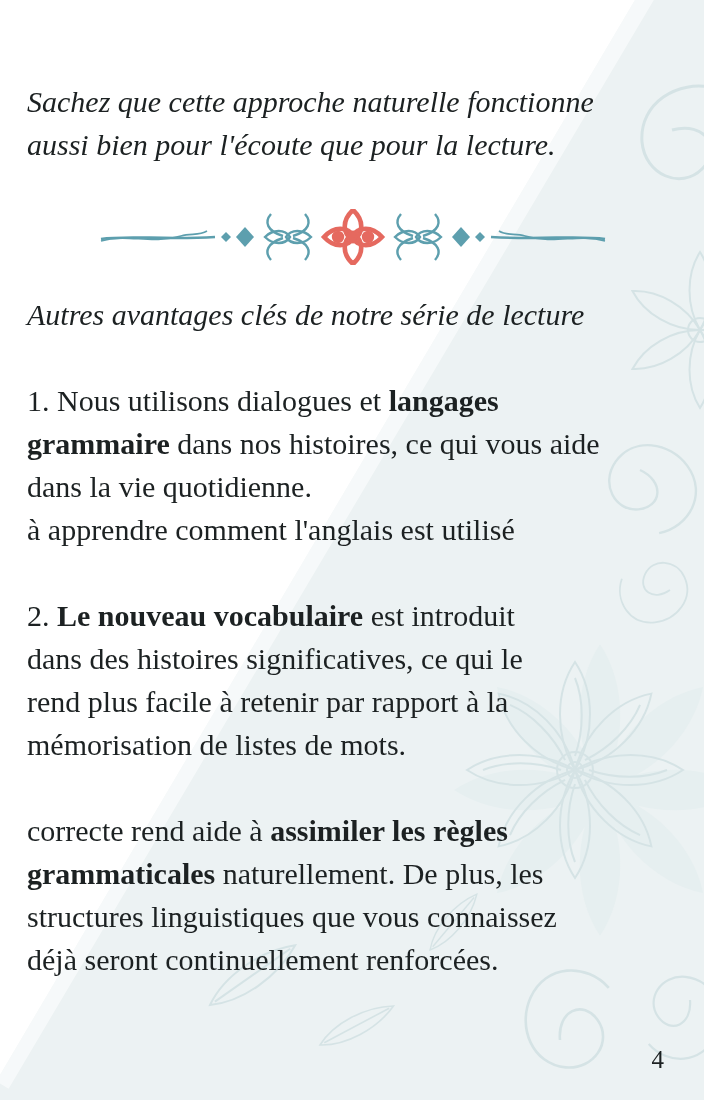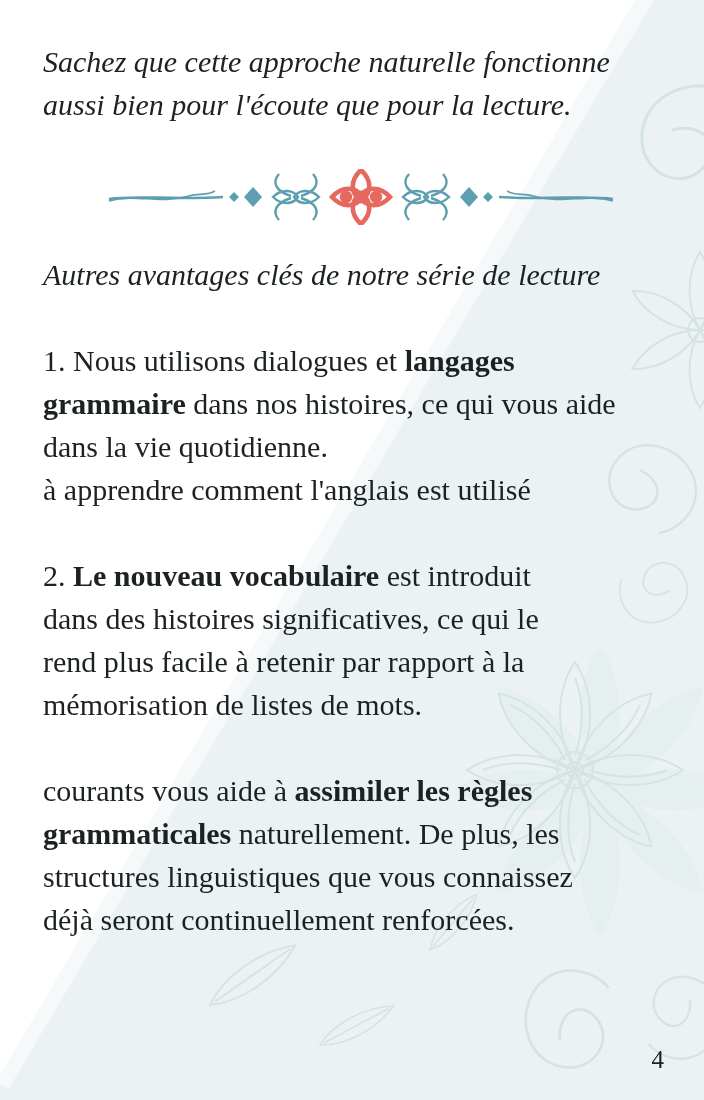--- a/index.html
+++ b/index.html
@@ -5,21 +5,21 @@
   html,body { margin:0; padding:0; background:#ffffff; }
   .page {
     position:relative;
     width:704px; height:1100px;
     background:#ffffff;
     overflow:hidden;
     font-family:"Liberation Serif", serif;
     color:#1c2122;
   }
   .watermark { position:absolute; top:0; left:0; z-index:0; pointer-events:none; }
-  .content { position:relative; z-index:1; padding:40px 26px 0 27px;margin-left:16px; }
+  .content { position:relative; z-index:1; padding:80px 26px 0 27px; }
   .para { margin:0 0 43px 0; font-size:30px; line-height:43px; }
   .para.italic { font-style:italic; }
   .line { display:block; white-space:nowrap; }
   strong { font-weight:bold; }
   .divider-row { margin:0 0 28px 0; display:flex; justify-content:center; }
   .page-number {
     position:absolute; right:40px; bottom:28px;
     font-size:25px; line-height:1; z-index:1;
   }
 </style>
@@ -182,21 +182,21 @@
           <span class="line"><span>dans la vie quotidienne.</span></span>
           <span class="line"><span>à apprendre comment l'anglais est utilisé</span></span>
         </p>
         <p class="para">
           <span class="line"><span>2. </span><strong>Le nouveau vocabulaire</strong><span> est introduit</span></span>
           <span class="line"><span>dans des histoires significatives, ce qui le</span></span>
           <span class="line"><span>rend plus facile à retenir par rapport à la</span></span>
           <span class="line"><span>mémorisation de listes de mots.</span></span>
         </p>
         <p class="para">
-          <span class="line"><span>courants vous aide à </span><strong>assimiler les règles</strong></span>
+          <span class="line"><span>correcte rend aide à </span><strong>assimiler les règles</strong></span>
           <span class="line"><strong>grammaticales</strong><span> naturellement. De plus, les</span></span>
           <span class="line"><span>structures linguistiques que vous connaissez</span></span>
           <span class="line"><span>déjà seront continuellement renforcées.</span></span>
         </p>
       </div>
 
   </div>
 
   <div class="page-number">4</div>
 

